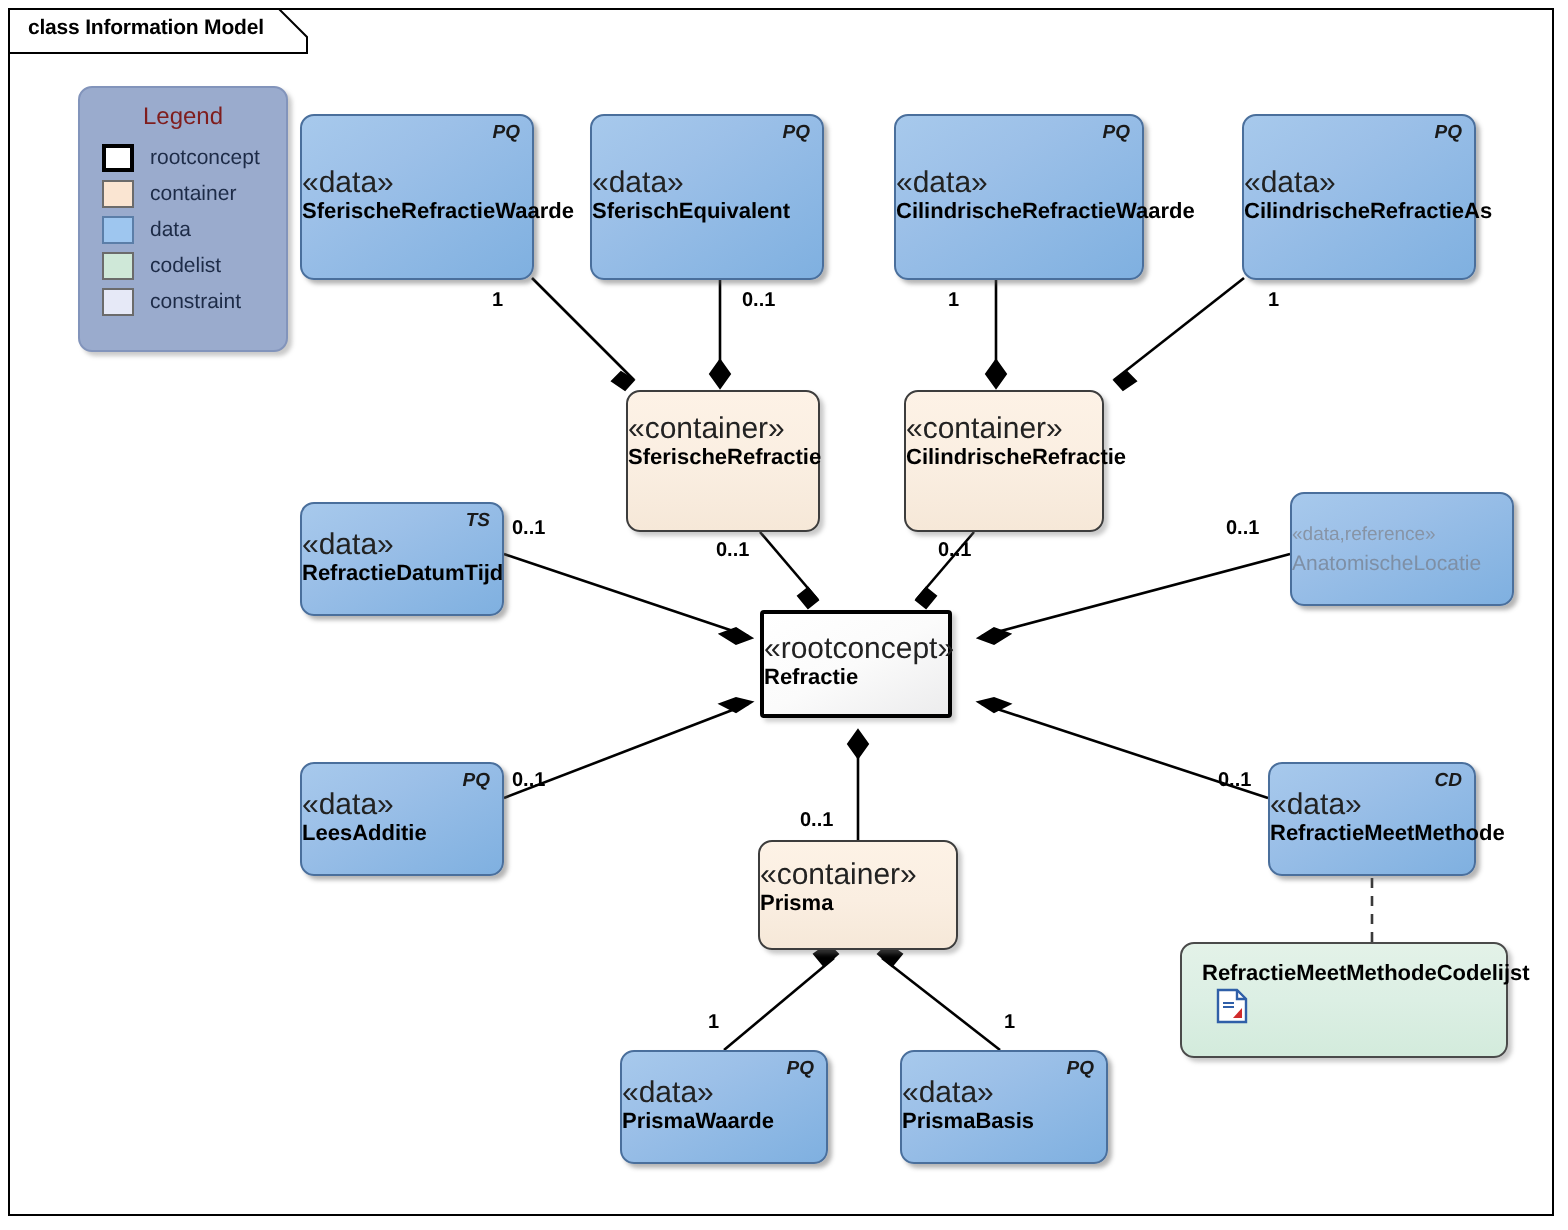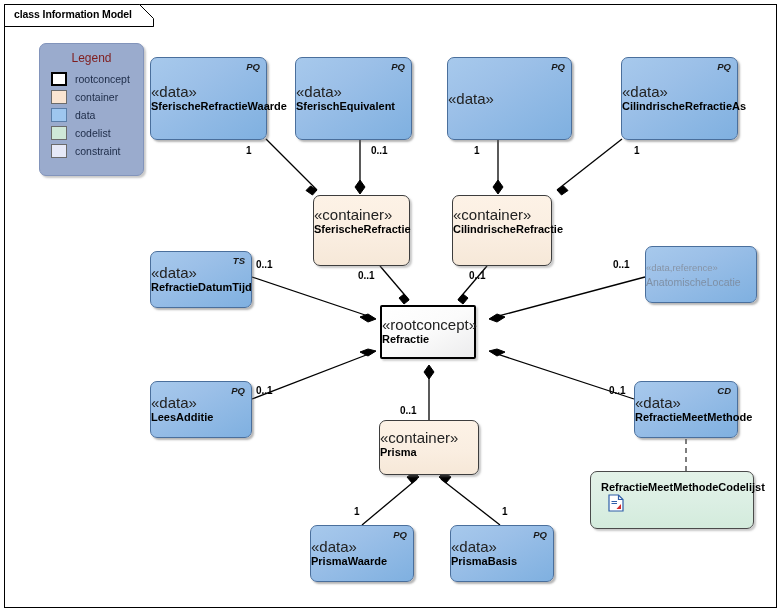--- a/index.html
+++ b/index.html
@@ -304,20 +304,21 @@
 
   <div class="node data" style="left:295px; top:57px; width:117px; height:83px;">
     <div class="corner-tag">PQ</div>
     <div class="stereo">«data»</div>
     <div class="nname">SferischEquivalent</div>
   </div>
 
   <div class="node data" style="left:447px; top:57px; width:125px; height:83px;">
     <div class="corner-tag">PQ</div>
     <div class="stereo">«data»</div>
+    <div class="nname">CilindrischeRefractieWaarde</div>
   </div>
 
   <div class="node data" style="left:621px; top:57px; width:117px; height:83px;">
     <div class="corner-tag">PQ</div>
     <div class="stereo">«data»</div>
     <div class="nname">CilindrischeRefractieAs</div>
   </div>
 
   <div class="node container" style="left:313px; top:195px; width:97px; height:71px; justify-content:flex-start; padding-top:12px;">
     <div class="stereo">«container»</div>

